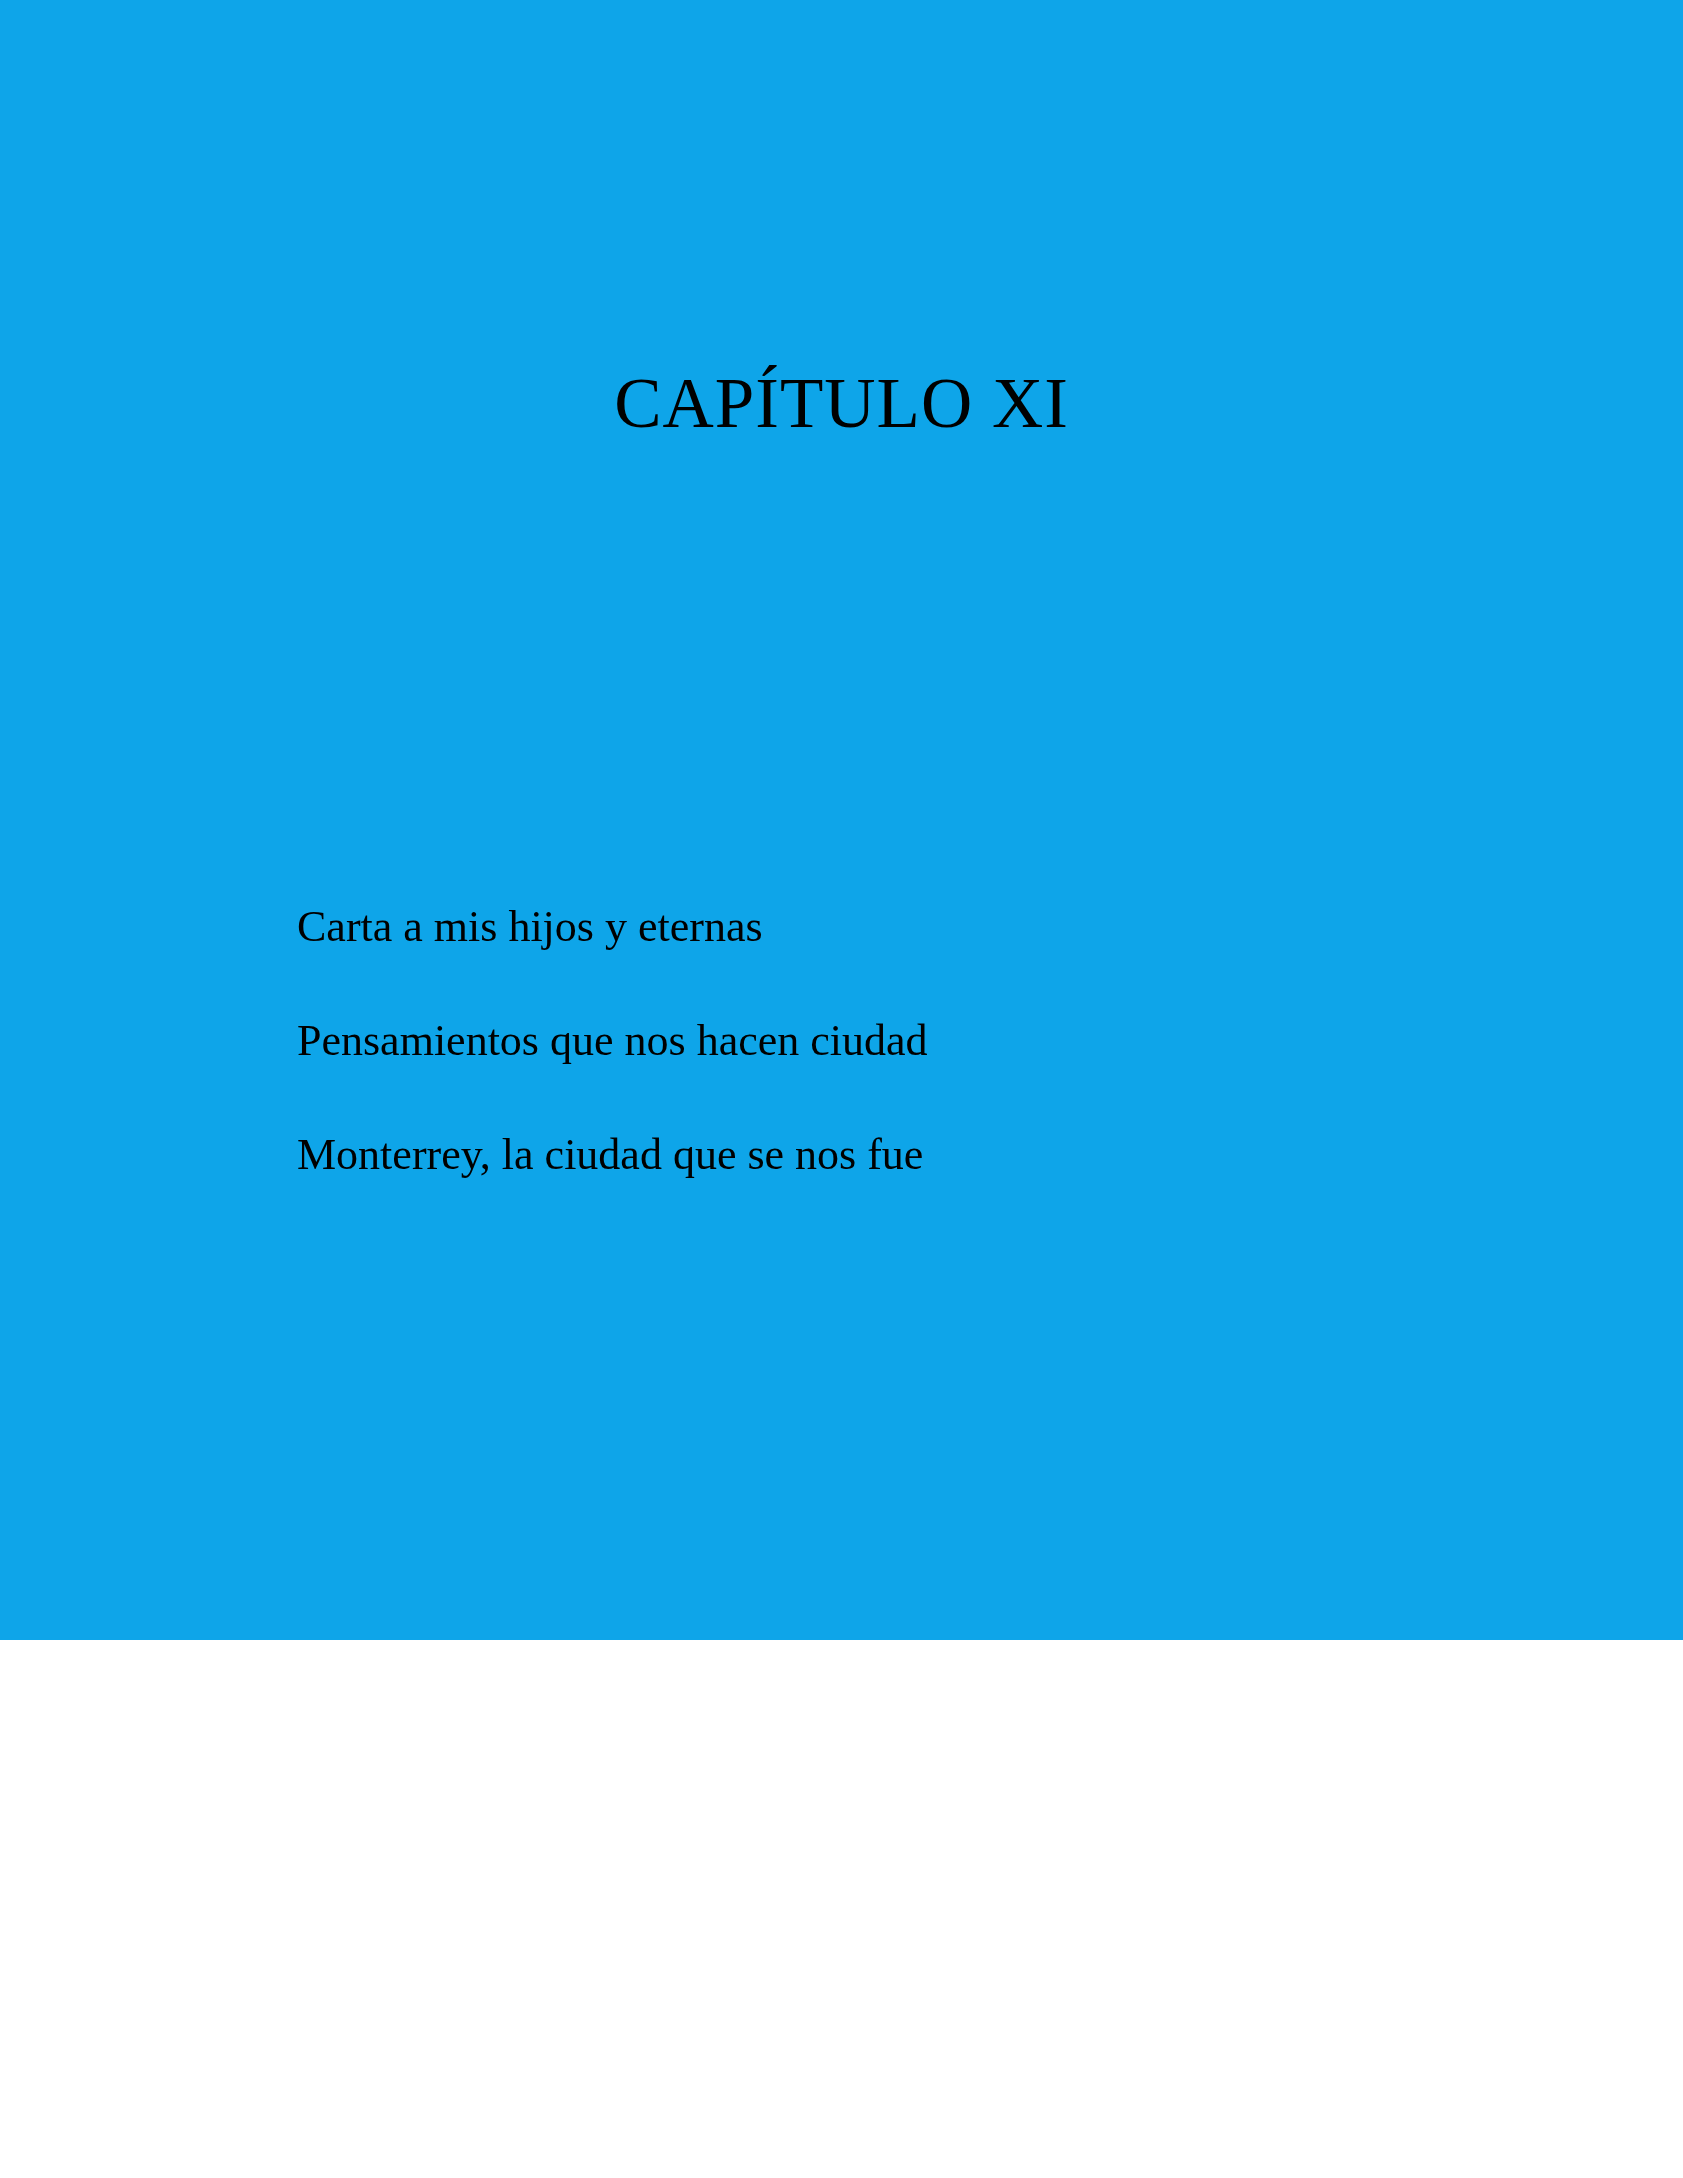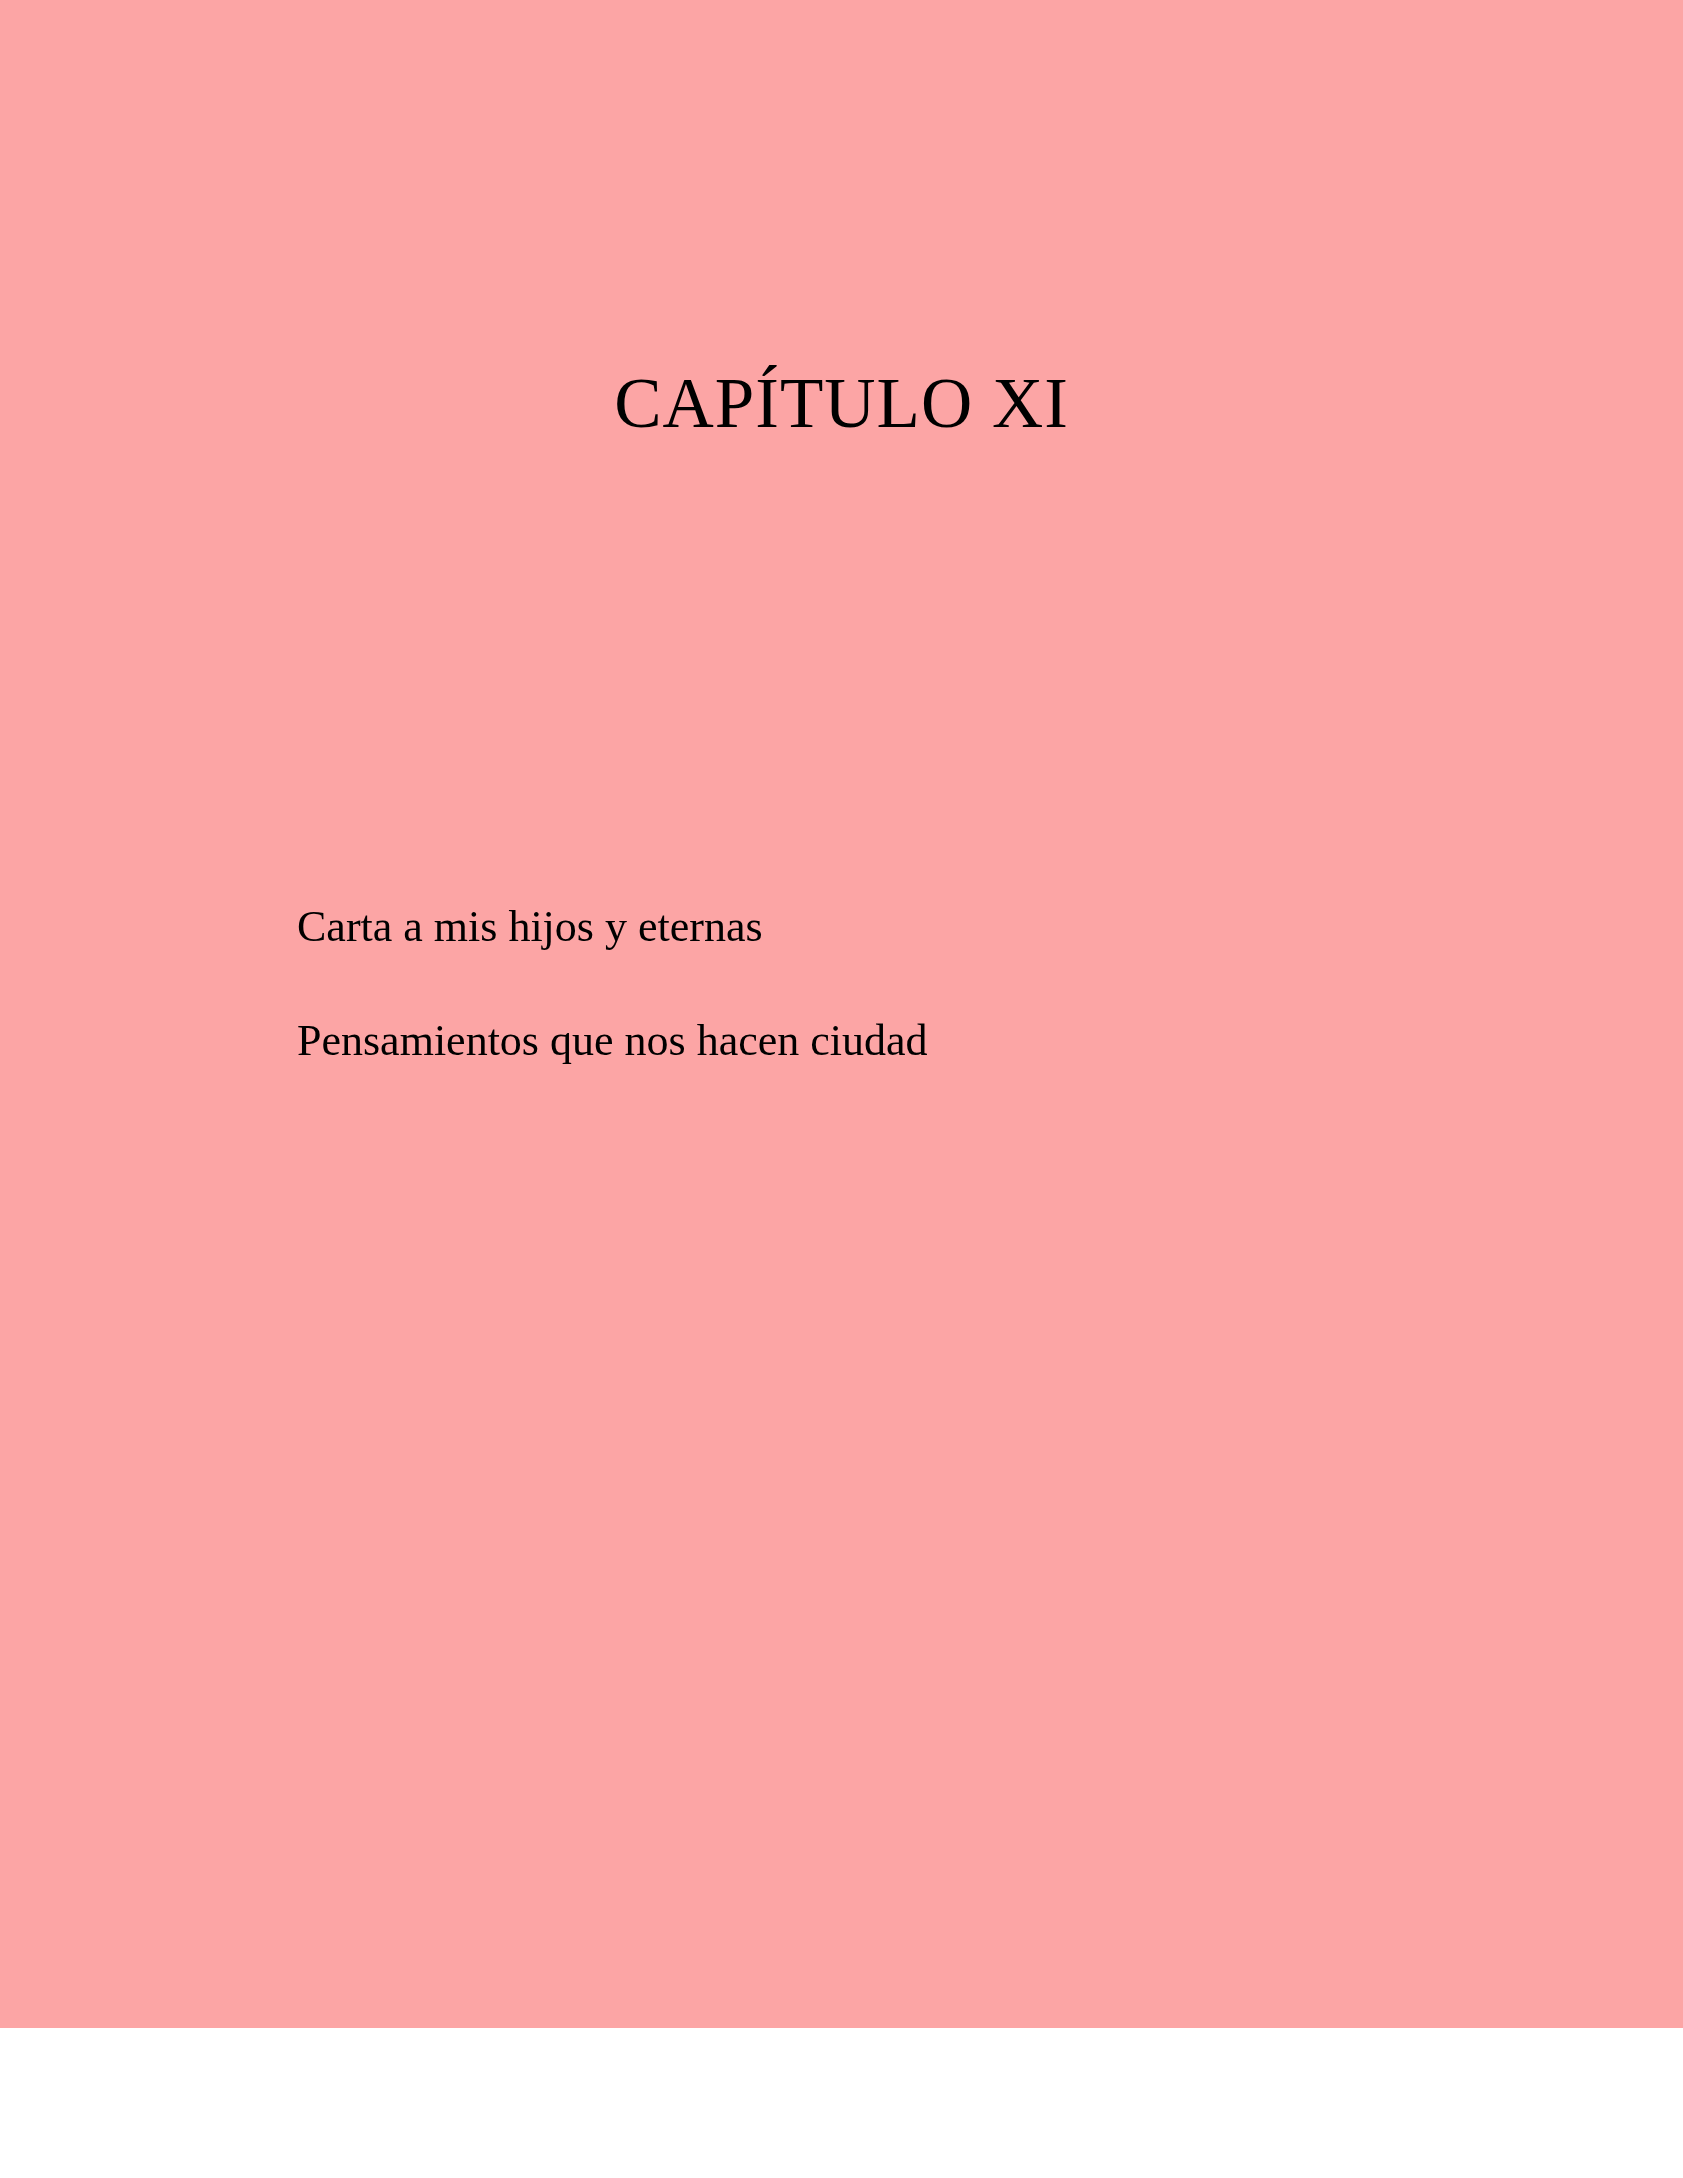--- a/index.html
+++ b/index.html
@@ -11,24 +11,24 @@
     width: 1683px;
     height: 2178px;
     font-family: "Liberation Serif", "DejaVu Serif", serif;
     color: #000000;
     position: relative;
     overflow: hidden;
   }
   .page {
     box-sizing: border-box;
     width: 1683px;
-    height: 2028px;
+    height: 1640px;
     padding: 0;
     position: relative;
-    background: #fca5a5;
+    background: #0ea5e9;
   }
   .chapter-number {
     text-align: center;
     font-size: 71px;
     font-weight: 400;
     letter-spacing: 1px;
     line-height: 1.1;
     margin: 0;
     padding-top: 364px;
   }
@@ -62,16 +62,17 @@
 <body>
 
 <div class="page">
 
   <h2 class="chapter-number">CAPÍTULO XI</h2>
 
 
   <ul class="contents-list">
     <li class="contents-item">Carta a mis hijos y eternas</li>
     <li class="contents-item">Pensamientos que nos hacen ciudad</li>
+    <li class="contents-item">Monterrey, la ciudad que se nos fue</li>
   </ul>
 
 </div>
 
 
 </body></html>

